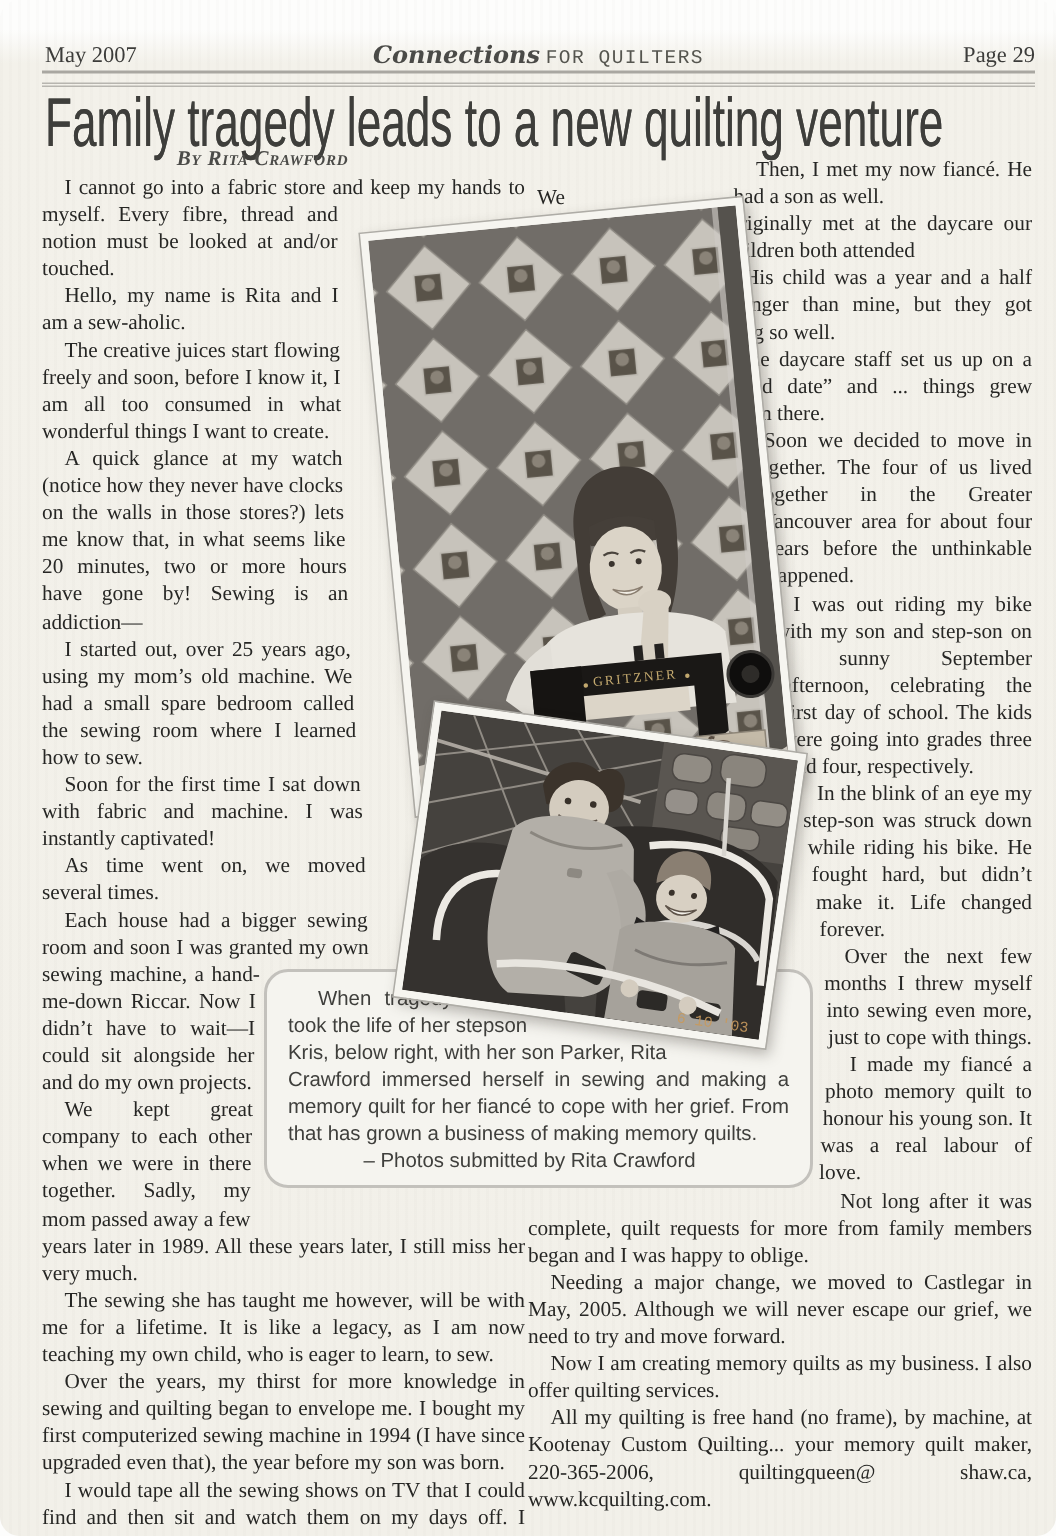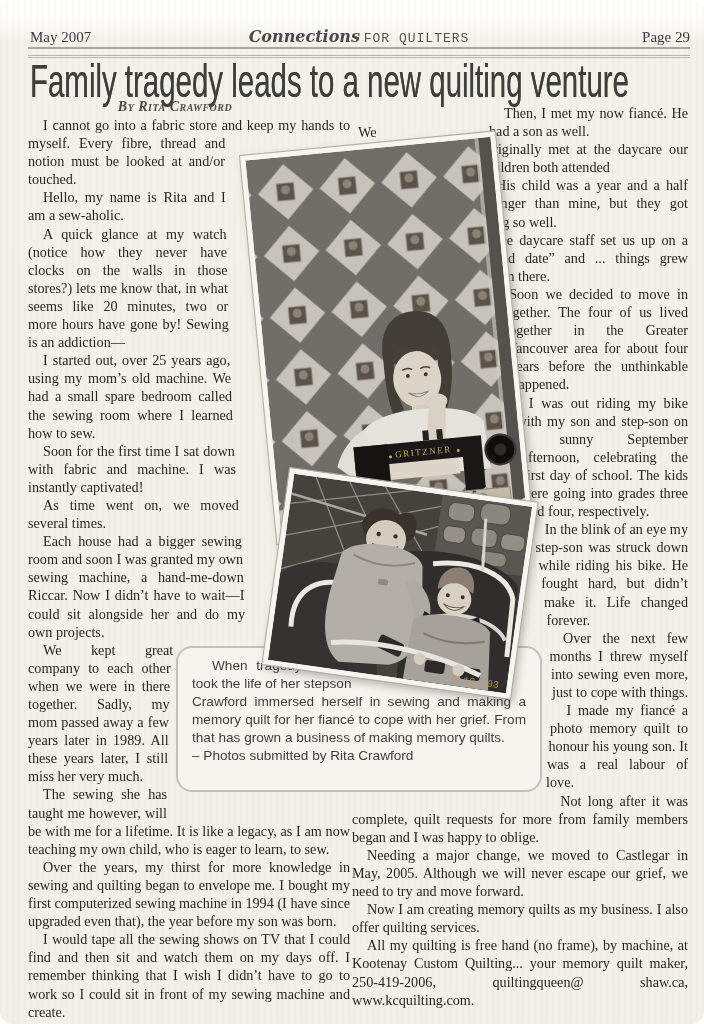--- a/index.html
+++ b/index.html
@@ -50,21 +50,21 @@
   .we{position:absolute;left:6px;top:19px;text-indent:0;}
   
   .caption{
     position:absolute;left:176px;top:646px;width:366px;height:146px;z-index:2;
     border:2px solid #c3c1bc;border-radius:16px;background:#f5f4ef;
     font-family:"Liberation Sans",sans-serif;font-size:13.6px;line-height:18px;color:#3f3f3c;
     padding:9px 14px 6px 14px;box-sizing:border-box;
   }
   .cap-l1{margin-left:20px;word-spacing:5px;}
   .cap-body{text-align:justify;margin:0;}
-  .cap-credit{text-align:left;padding-right:12px;}
+  .cap-credit{text-align:center;padding-right:12px;}
   
   .photo{position:absolute;background:#f6f5f0;border:5px solid #f6f5f0;outline:1px solid #aeaca6;
     box-shadow:3px 4px 9px rgba(60,55,48,0.35);}
   .photo svg{display:block;}
   .photo-portrait{left:240px;top:156px;width:246px;height:380px;transform:rotate(-5.5deg);transform-origin:top left;z-index:3;}
   .photo-kids{left:290px;top:468px;width:240px;height:188px;transform:rotate(8deg);transform-origin:top left;z-index:4;}
 </style>
 </head>
 <body>
 
@@ -77,20 +77,21 @@
   </div>
   <div class="rule"></div>
 
   <h1 class="headline" style="margin:0;">Family tragedy leads to a new quilting venture</h1>
   <div class="byline">By Rita Crawford</div>
 
   <div class="col col-left">
     <div class="shapeL"></div>
     <p>I cannot go into a fabric store and keep my hands to myself. Every fibre, thread and notion must be looked at and/or touched.</p>
     <p>Hello, my name is Rita and I am a sew-aholic.</p>
+    <p>The creative juices start flowing freely and soon, before I know it, I am all too consumed in what wonderful things I want to create.</p>
     <p>A quick glance at my watch (notice how they never have clocks on the walls in those stores?) lets me know that, in what seems like 20 minutes, two or more hours have gone by! Sewing is an addiction—</p>
     <p>I started out, over 25 years ago, using my mom’s old machine. We had a small spare bedroom called the sewing room where I learned how to sew.</p>
     <p>Soon for the first time I sat down with fabric and machine. I was instantly captivated!</p>
     <p>As time went on, we moved several times.</p>
     <p>Each house had a bigger sewing room and soon I was granted my own sewing machine, a hand-me-down Riccar. Now I didn’t have to wait—I could sit alongside her and do my own projects.</p>
     <p>We kept great company to each other when we were in there together. Sadly, my mom passed away a few years later in 1989. All these years later, I still miss her very much.</p>
     <p>The sewing she has taught me however, will be with me for a lifetime. It is like a legacy, as I am now teaching my own child, who is eager to learn, to sew.</p>
     <p>Over the years, my thirst for more knowledge in sewing and quilting began to envelope me. I bought my first computerized sewing machine in 1994 (I have since upgraded even that), the year before my son was born.</p>
     <p>I would tape all the sewing shows on TV that I could find and then sit and watch them on my days off. I remember thinking that I wish I didn’t have to go to work so I could sit in front of my sewing machine and create.</p>
 
@@ -104,26 +105,27 @@
     <p>His child was a year and a half younger than mine, but they got along so well.</p>
     <p>The daycare staff set us up on a “blind date” and ... things grew from there.</p>
     <p>Soon we decided to move in together. The four of us lived together in the Greater Vancouver area for about four years before the unthinkable happened.</p>
     <p>I was out riding my bike with my son and step-son on a sunny September afternoon, celebrating the first day of school. The kids were going into grades three and four, respectively.</p>
     <p>In the blink of an eye my step-son was struck down while riding his bike. He fought hard, but didn’t make it. Life changed forever.</p>
     <p>Over the next few months I threw myself into sewing even more, just to cope with things.</p>
     <p>I made my fiancé a photo memory quilt to honour his young son. It was a real labour of love.</p>
     <p>Not long after it was complete, quilt requests for more from family members began and I was happy to oblige.</p>
     <p>Needing a major change, we moved to Castlegar in May, 2005. Although we will never escape our grief, we need to try and move forward.</p>
     <p>Now I am creating memory quilts as my business. I also offer quilting services.</p>
-    <p>All my quilting is free hand (no frame), by machine, at Kootenay Custom Quilting... your memory quilt maker, 250-419-2006, quiltingqueen@ shaw.ca, www.kcquilting.com.</p>
+    <p>All my quilting is free hand (no frame), by machine, at Kootenay Custom Quilting... your memory quilt maker, 220-365-2006, quiltingqueen@ shaw.ca, www.kcquilting.com.</p>
   </div>
 
   <div class="caption">
     <div class="cap-l1">When tragedy</div>
     <div>took the life of her stepson</div>
+    <div>Kris, below right, with her son Parker, Rita</div>
     <p class="cap-body">Crawford immersed herself in sewing and making a memory quilt for her fiancé to cope with her grief. From that has grown a business of making memory quilts.</p>
     <div class="cap-credit">– Photos submitted by Rita Crawford</div>
   </div>
 
   <div class="photo photo-portrait" aria-label="Rita seated at an antique sewing machine in front of a photo memory quilt">
     <svg width="246" height="380" viewBox="0 0 246 380">
       <defs>
         <pattern id="qp" width="62" height="62" patternUnits="userSpaceOnUse" patternTransform="translate(6,4)">
           <rect width="62" height="62" fill="#716d68"></rect>
           <polygon points="31,3 59,31 31,59 3,31" fill="#c7c3bb" stroke="#8f8b84" stroke-width="1"></polygon>

